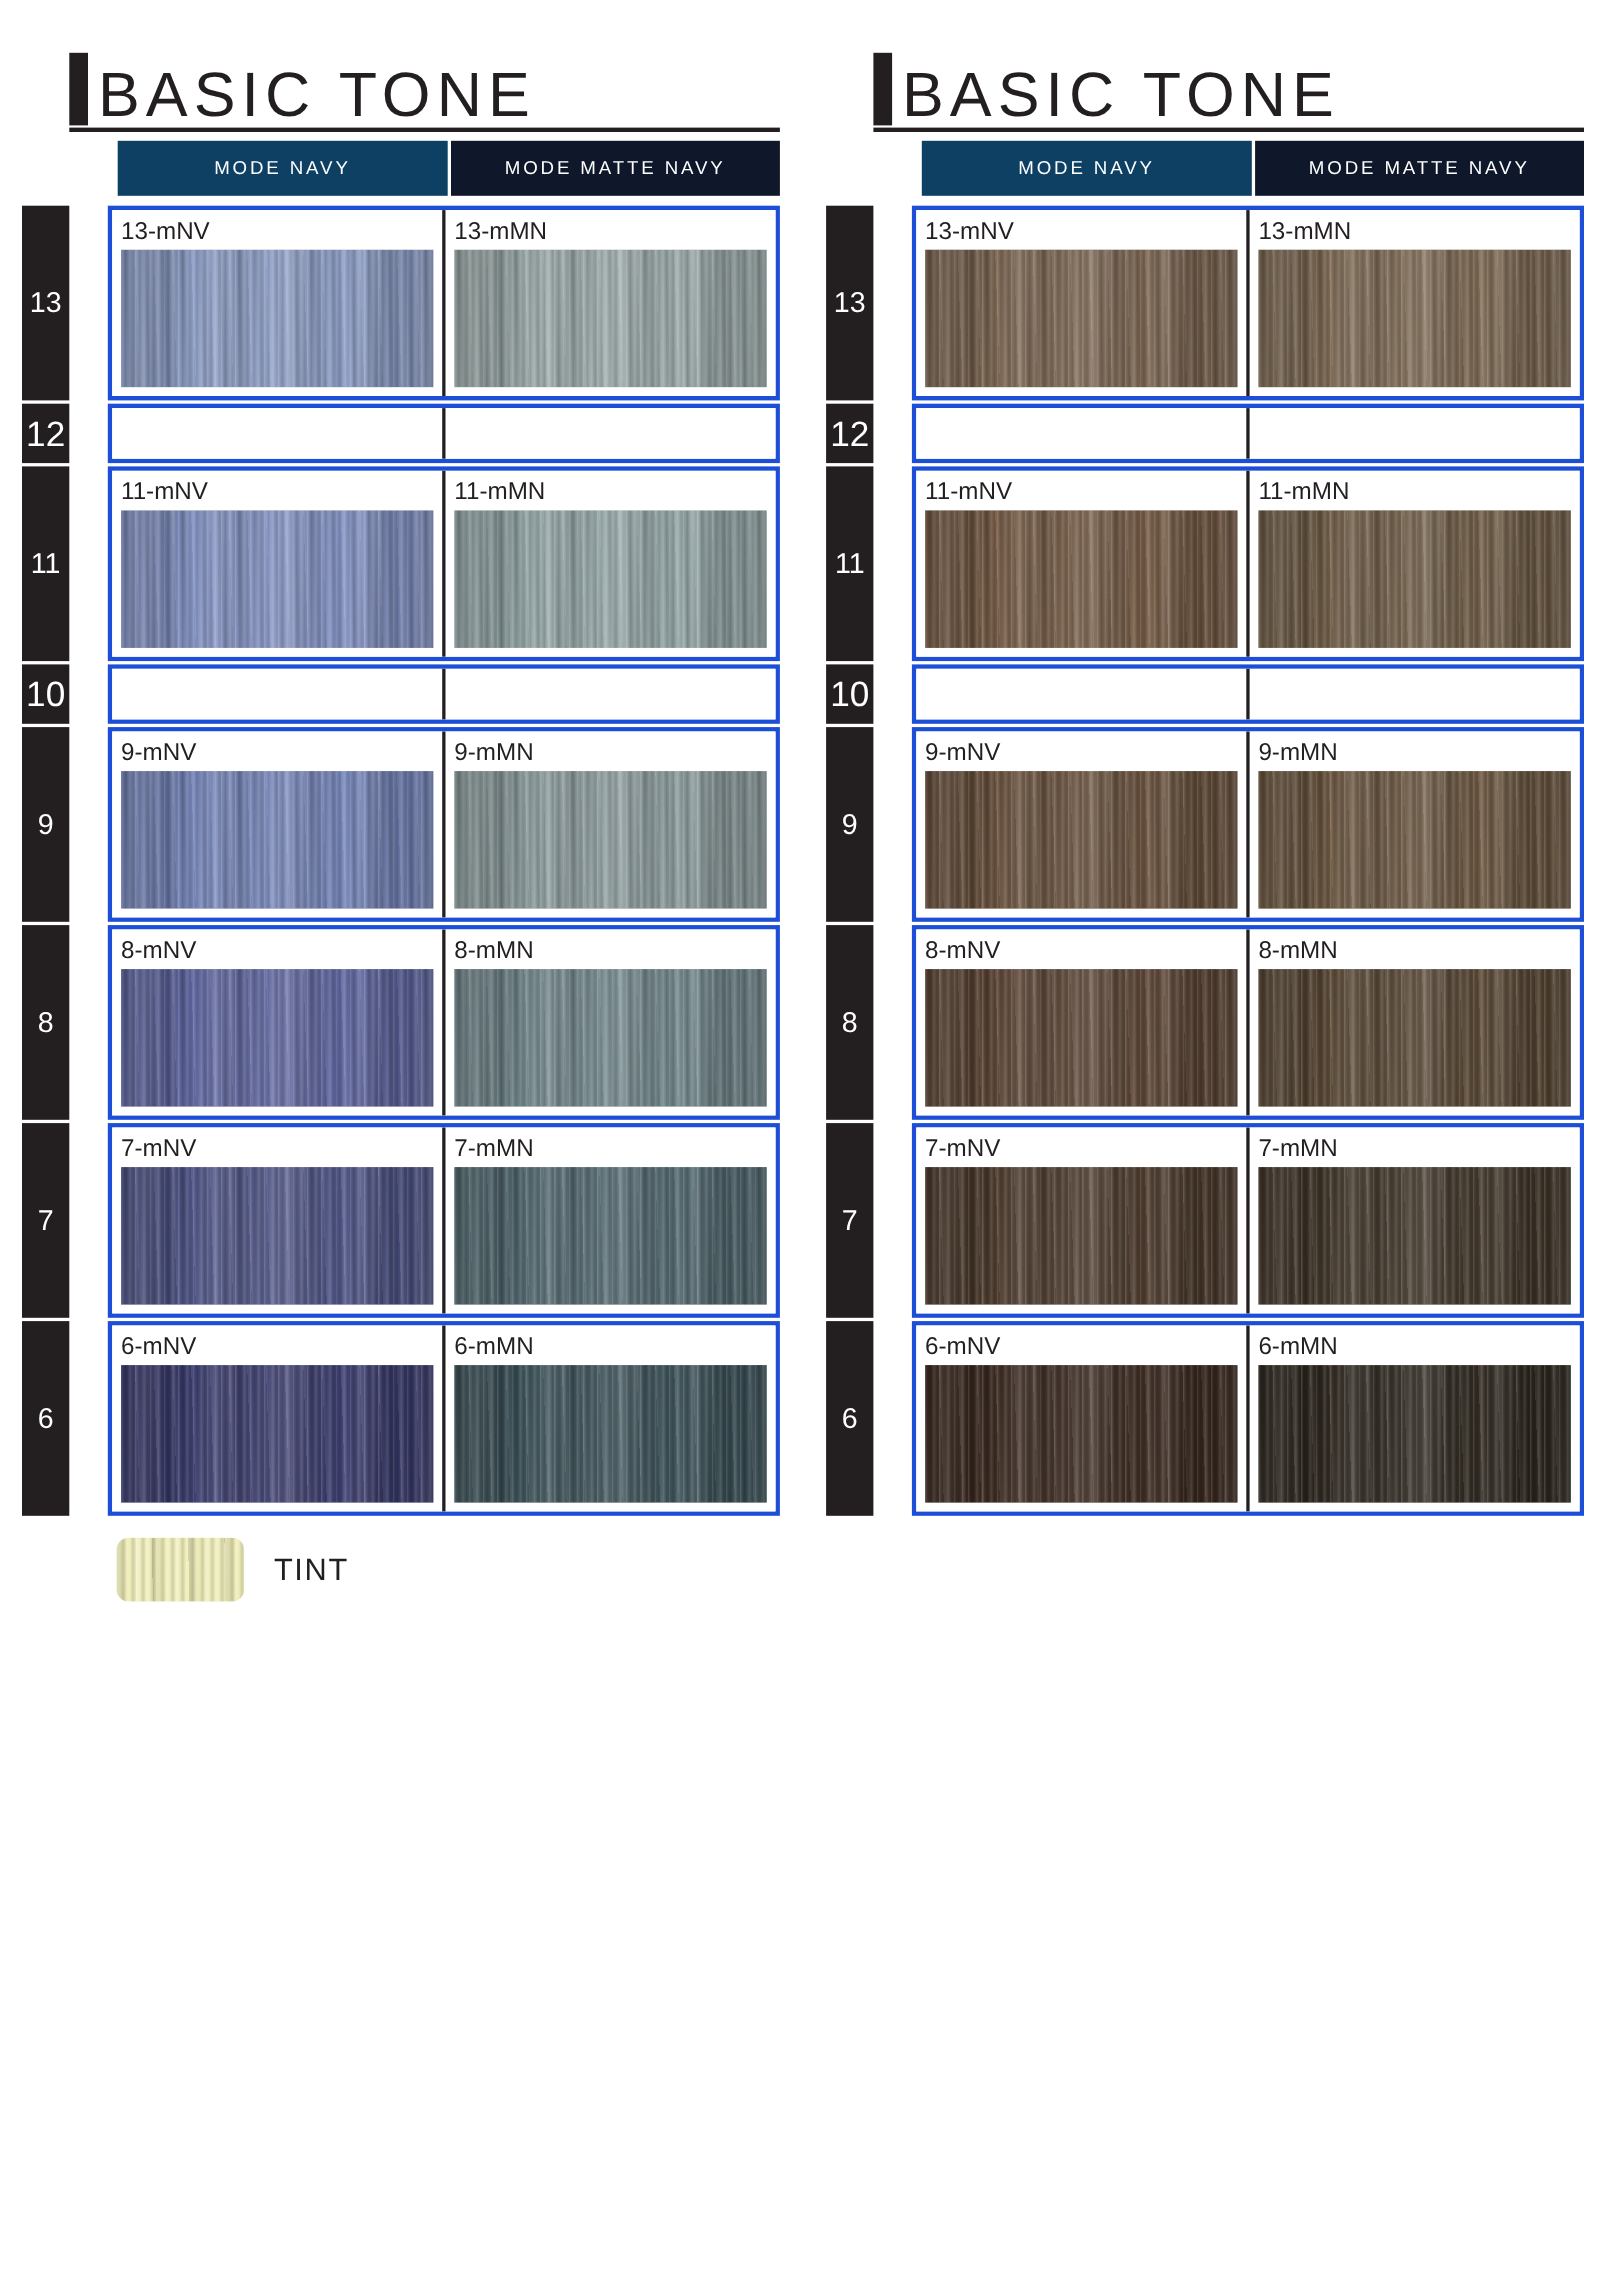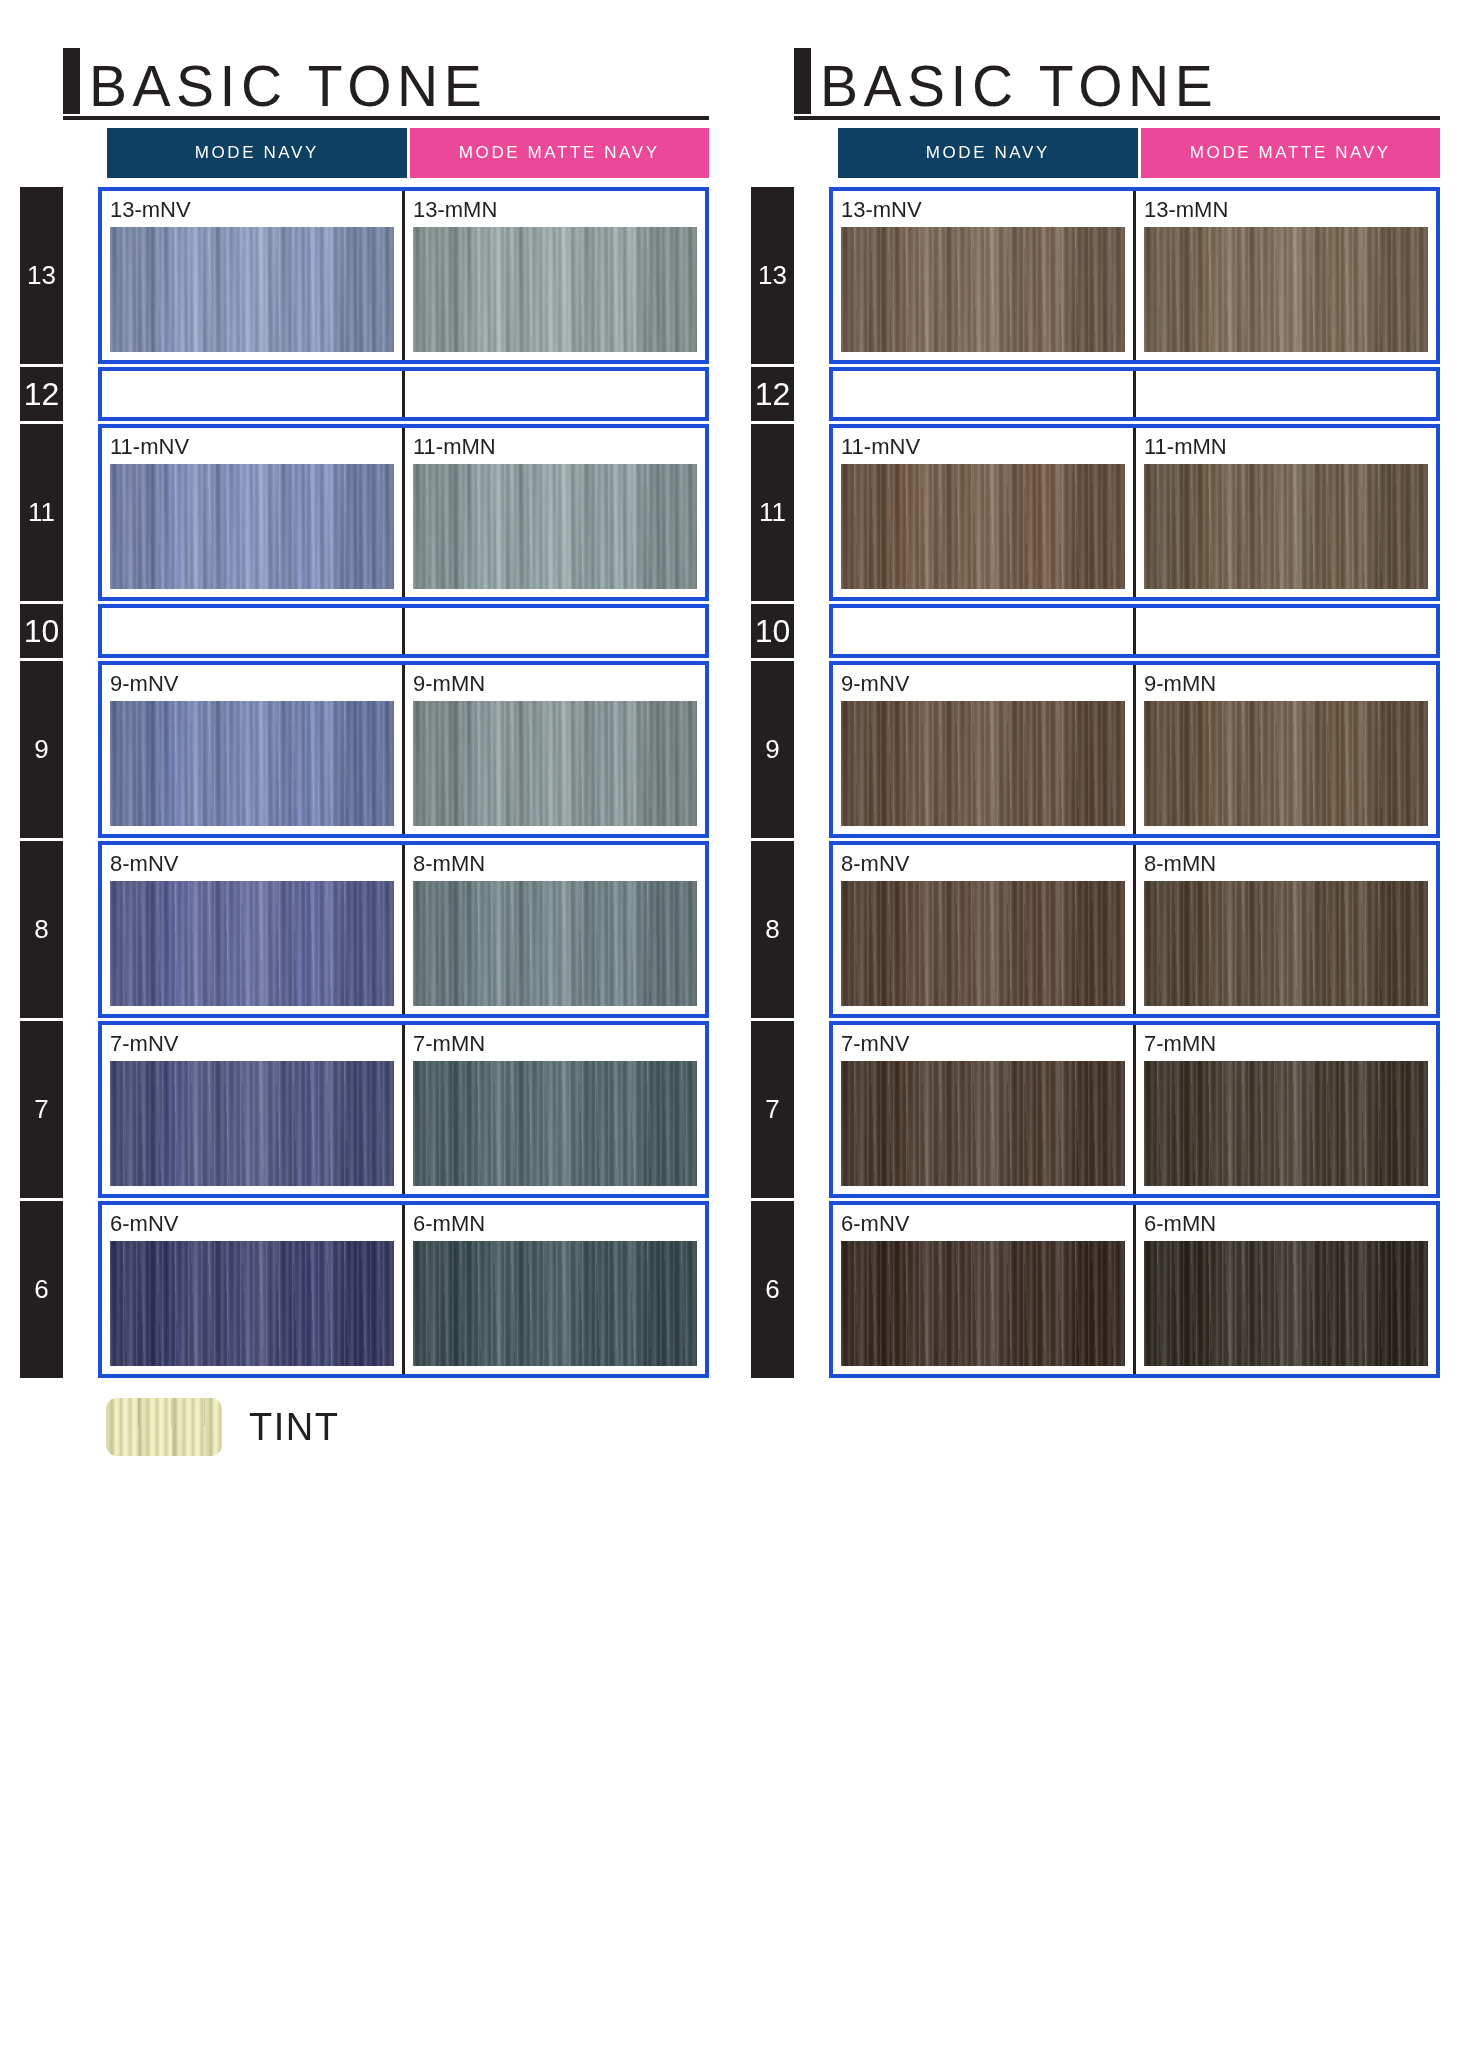--- a/index.html
+++ b/index.html
@@ -80,21 +80,21 @@
     display: flex;
     align-items: center;
     justify-content: center;
     color: #ffffff;
     font-size: 17px;
     letter-spacing: 2.6px;
     white-space: nowrap;
     margin-left: 44px;
   }
   .col-header.navy   { background: #0d4063; }
-  .col-header.matte  { background: #ec4899; margin-left: 3px; }
+  .col-header.matte  { background: #0f172a; margin-left: 3px; }
 
   
   .grid {
     position: relative;
     margin-top: 9px;
     margin-left: 0px;
     display: flex;
     flex-direction: column;
   }
 
@@ -218,21 +218,21 @@
         rgba(255,255,255,0.00) 3px,
         rgba(0,0,0,0.14) 6px,
         rgba(255,255,255,0.00) 9px),
       repeating-linear-gradient(89deg,
         rgba(0,0,0,0.12) 0px,
         rgba(0,0,0,0.00) 11px,
         rgba(255,255,255,0.13) 21px,
         rgba(0,0,0,0.00) 33px);
   }
   .legend-label {
-    font-size: 38px;
+    font-size: 28px;
     letter-spacing: 1.5px;
     margin-left: 27px;
     color: #231f20;
     white-space: nowrap;
   }
   .legend-label.small {
     font-size: 19.5px;
     line-height: 23px;
     letter-spacing: 0;
     margin-left: 19px;

